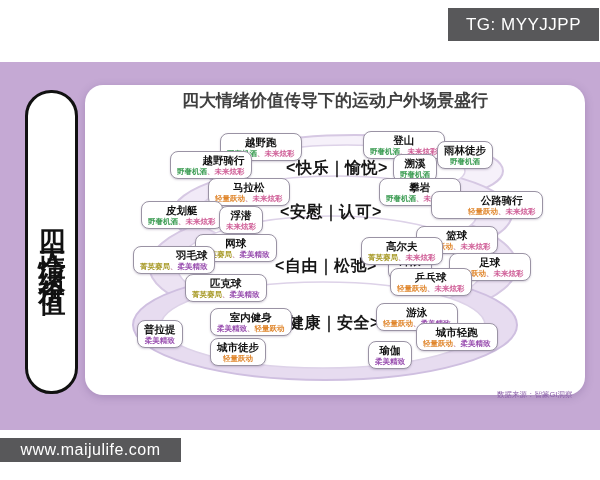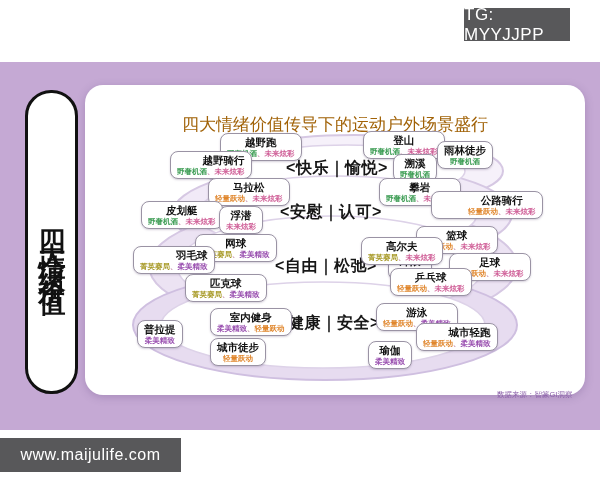--- a/index.html
+++ b/index.html
@@ -17,42 +17,42 @@
       radial-gradient(ellipse 260px 140px at 60% 10%, rgba(255,255,255,0.25), rgba(255,255,255,0) 70%),
       linear-gradient(135deg,#c3a6d2 0%,#cdb4da 35%,#c2a5d1 65%,#b髪 100%);
     background-color:#c5a9d4;
   }
   
   .wm{
     position:absolute;background:#58585a;color:#ffffff;
     display:flex;align-items:center;justify-content:center;
     font-size:17px;letter-spacing:0.5px;
   }
-  .wm-top{left:464px;top:8px;width:106px;height:33px;}
-  .wm-bottom{left:0;top:438px;width:181px;height:34px;font-size:16px;}
+  .wm-top{left:448px;top:8px;width:151px;height:33px;}
+  .wm-bottom{left:0;top:438px;width:181px;height:24px;font-size:16px;}
   
   .pill{
     position:absolute;left:25px;top:90px;width:47px;height:298px;
     background:#ffffff;border:3px solid #111;border-radius:26px;
     display:flex;align-items:center;justify-content:center;
   }
   .pill span{
     writing-mode:vertical-rl;text-orientation:upright;
     font-size:27px;font-weight:900;color:#111;letter-spacing:12px;
     line-height:1;margin-top:6px;
   }
   
   .panel{
     position:absolute;left:85px;top:85px;width:500px;height:310px;
     background:#ffffff;border-radius:18px;
     box-shadow:0 2px 8px rgba(80,50,110,0.25);
   }
   .panel-title{
-    position:absolute;left:0;top:28px;width:100%;text-align:center;
-    font-size:17px;font-weight:400;color:#a16207;letter-spacing:0px;
+    position:absolute;left:0;top:4px;width:100%;text-align:center;
+    font-size:17px;font-weight:700;color:#404040;letter-spacing:0px;
   }
   svg.rings{position:absolute;left:0;top:0;}
   
   .cat{
     position:absolute;transform:translate(-50%,-50%);
     font-size:16px;font-weight:900;color:#161616;white-space:nowrap;
     letter-spacing:0.5px;
   }
   
   .sport{
@@ -178,21 +178,21 @@
     <div class="stags"><span class="tag" style="color: rgb(154, 80, 176);">柔美精致</span><span class="tag" style="color: rgb(224, 134, 44);">轻量跃动</span></div>
   </div>
   <div class="sport" style="left:52px;top:235px;">
     <div class="sname">普拉提</div>
     <div class="stags"><span class="tag" style="color: rgb(154, 80, 176);">柔美精致</span></div>
   </div>
   <div class="sport" style="left:291px;top:218px;">
     <div class="sname">游泳</div>
     <div class="stags"><span class="tag" style="color: rgb(224, 134, 44);">轻量跃动</span><span class="tag" style="color: rgb(154, 80, 176);">柔美精致</span></div>
   </div>
-  <div class="sport" style="left:331px;top:238px;text-align:right;">
+  <div class="sport" style="left:331px;top:238px;">
     <div class="sname">城市轻跑</div>
     <div class="stags"><span class="tag" style="color: rgb(224, 134, 44);">轻量跃动</span><span class="tag" style="color: rgb(154, 80, 176);">柔美精致</span></div>
   </div>
   <div class="sport" style="left:125px;top:253px;">
     <div class="sname">城市徒步</div>
     <div class="stags"><span class="tag" style="color: rgb(224, 134, 44);">轻量跃动</span></div>
   </div>
   <div class="sport" style="left:283px;top:256px;">
     <div class="sname">瑜伽</div>
     <div class="stags"><span class="tag" style="color: rgb(154, 80, 176);">柔美精致</span></div>

